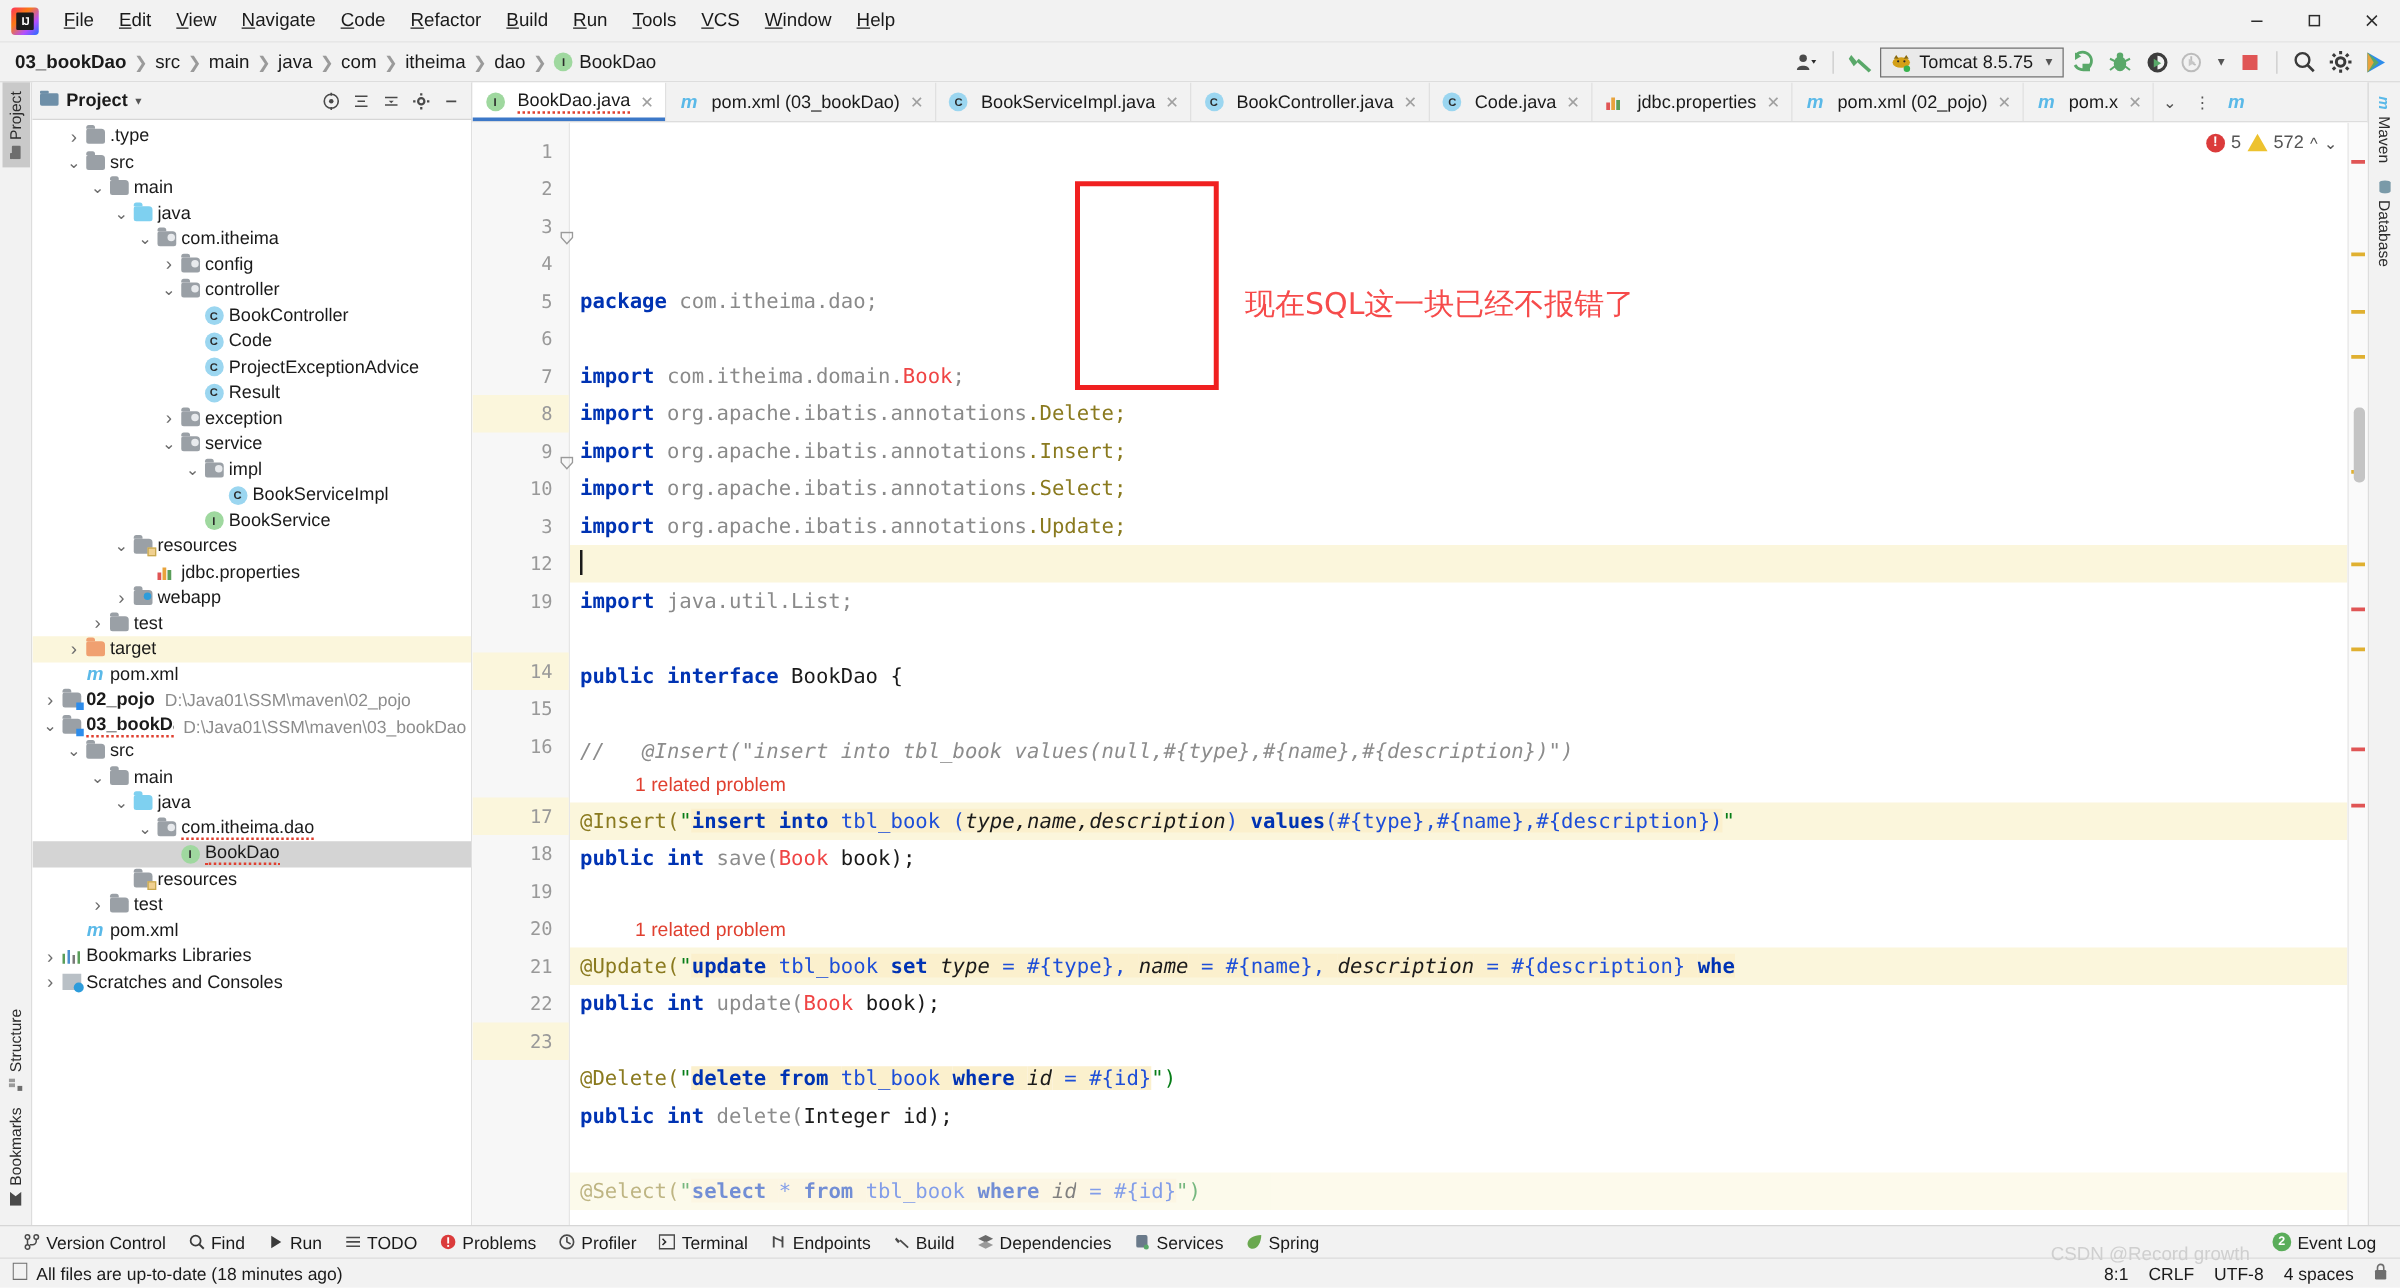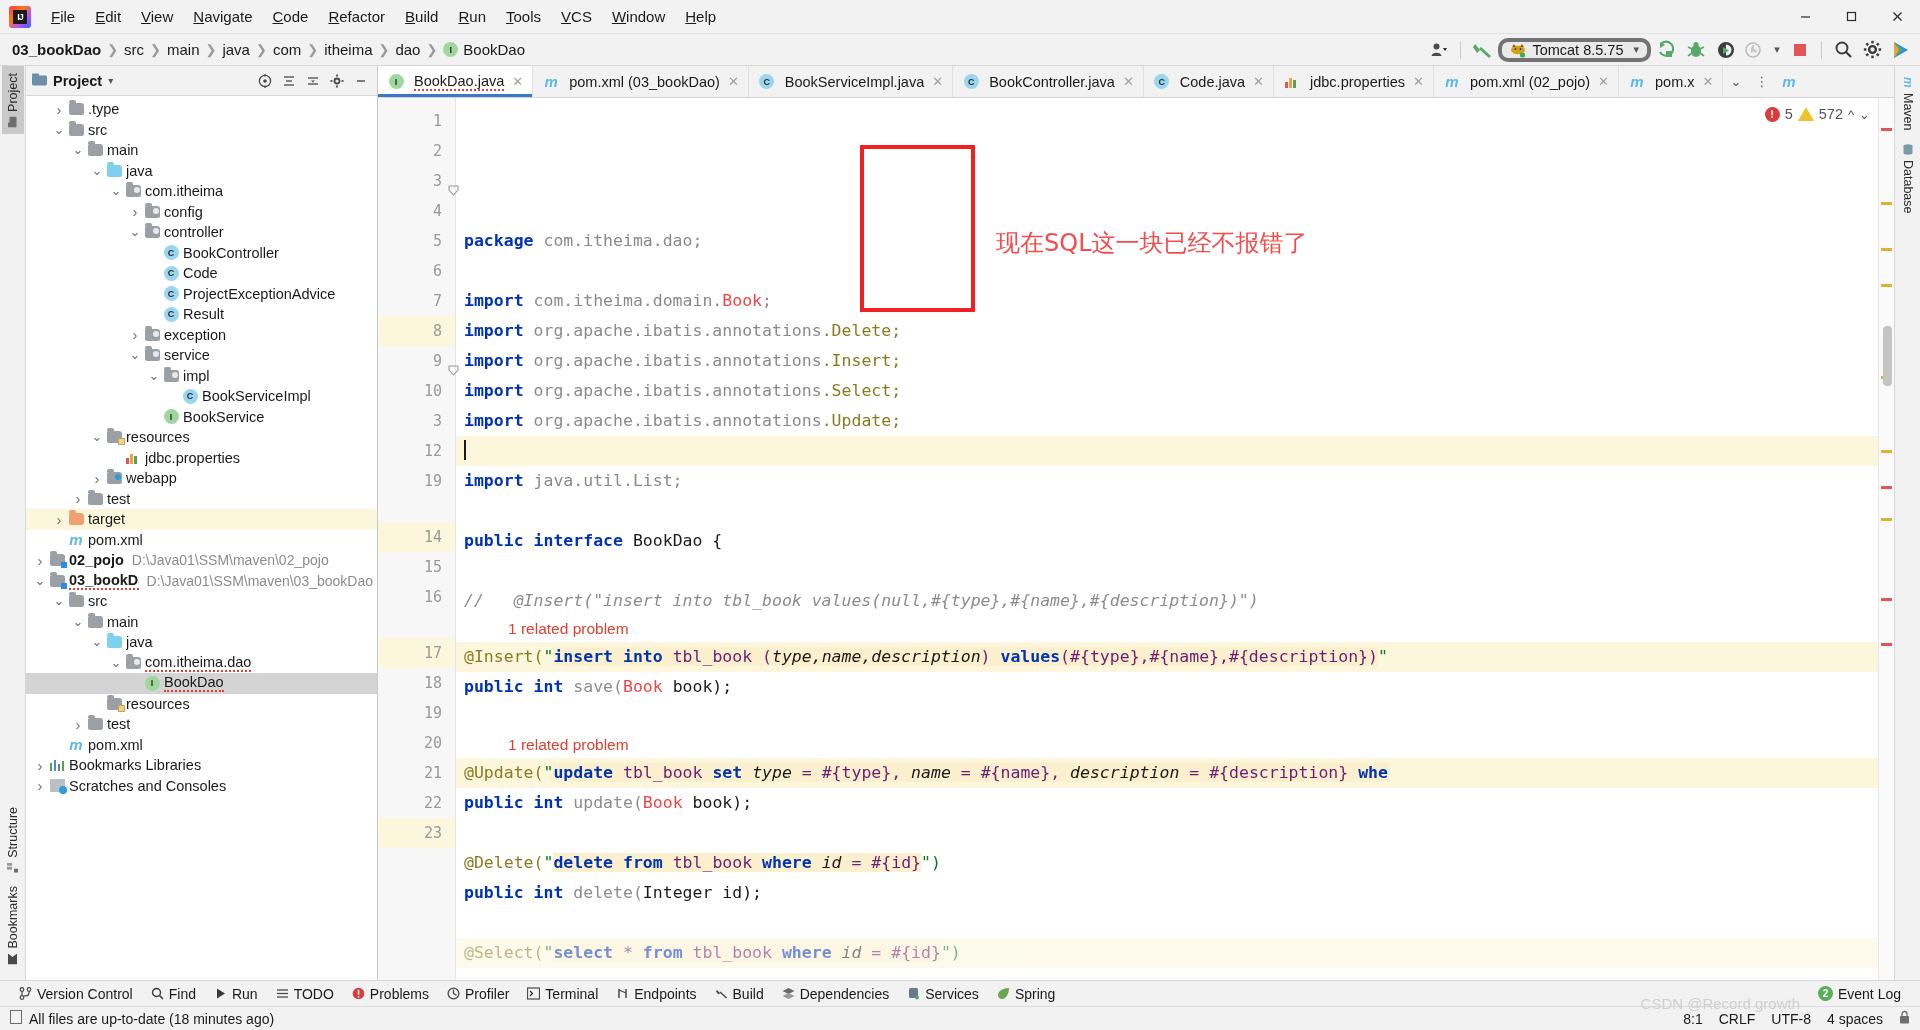--- a/index.html
+++ b/index.html
@@ -48,21 +48,21 @@
   }
   .crumbs { display:flex; align-items:center; gap:0; }
   .crumb { font-size:15px; color:#1a1a1a; padding:2px 4px; display:flex; align-items:center; gap:5px; }
   .crumb.bold { font-weight:bold; }
   .crumb-sep { color:#9a9a9a; font-size:13px; padding:0 2px; }
   .nav-right { margin-left:auto; display:flex; align-items:center; gap:3px; padding-right:6px; }
   .tb-btn { width:26px;height:24px; display:flex;align-items:center;justify-content:center; border-radius:3px; }
   .tb-sep { width:1px;height:18px;background:#c9c9c9;margin:0 5px; }
   .runcfg {
     display:flex; align-items:center; gap:6px; height:24px;
-    padding:0 8px; border:4px solid #737373; border-radius:10px;
+    padding:0 8px; border:1px solid #737373; border-radius:0;
     background:#eaeaea; font-size:14.5px; color:#1a1a1a;
   }
   .tomcat-ico { width:16px;height:14px;position:relative; }
 
   
   .body-row { flex:1; display:flex; min-height:0; }
 
   .strip {
     width:26px; background:#f2f2f2; border-right:1px solid #d6d6d6;
     display:flex; flex-direction:column; align-items:center; flex:0 0 26px;
@@ -159,21 +159,21 @@
 
   .kw   { color:#0033b3; font-weight:bold; }
   .plain{ color:#1a1a1a; }
   .pkg  { color:#8a8a8a; }
   .cls  { color:#ef4444; }
   .ann  { color:#8a7a1f; }
   .str  { color:#067d17; }
   .cmt  { color:#8c8c8c; font-style:italic; }
   .sqlkw{ color:#0033b3; font-weight:bold; }
   .sqlid{ color:#1a1a1a; font-style:italic; }
-  .sqlp { color:#701a75; }
+  .sqlp { color:#1d4ed8; }
   .sqlbg{ background:#fbf0cd; }
   .gray { color:#8c8c8c; }
   .caret-bar{ display:inline-block; width:1.5px; height:20px; background:#1a1a1a; vertical-align:-4px; }
 
   .redbox {
     position:absolute; border:4px solid #f02020; pointer-events:none; z-index:5;
   }
   .cn-note {
     position:absolute; color:#f64b4b; font-size:24px; z-index:6;
     font-family:"DejaVu Sans", sans-serif; white-space:nowrap;

